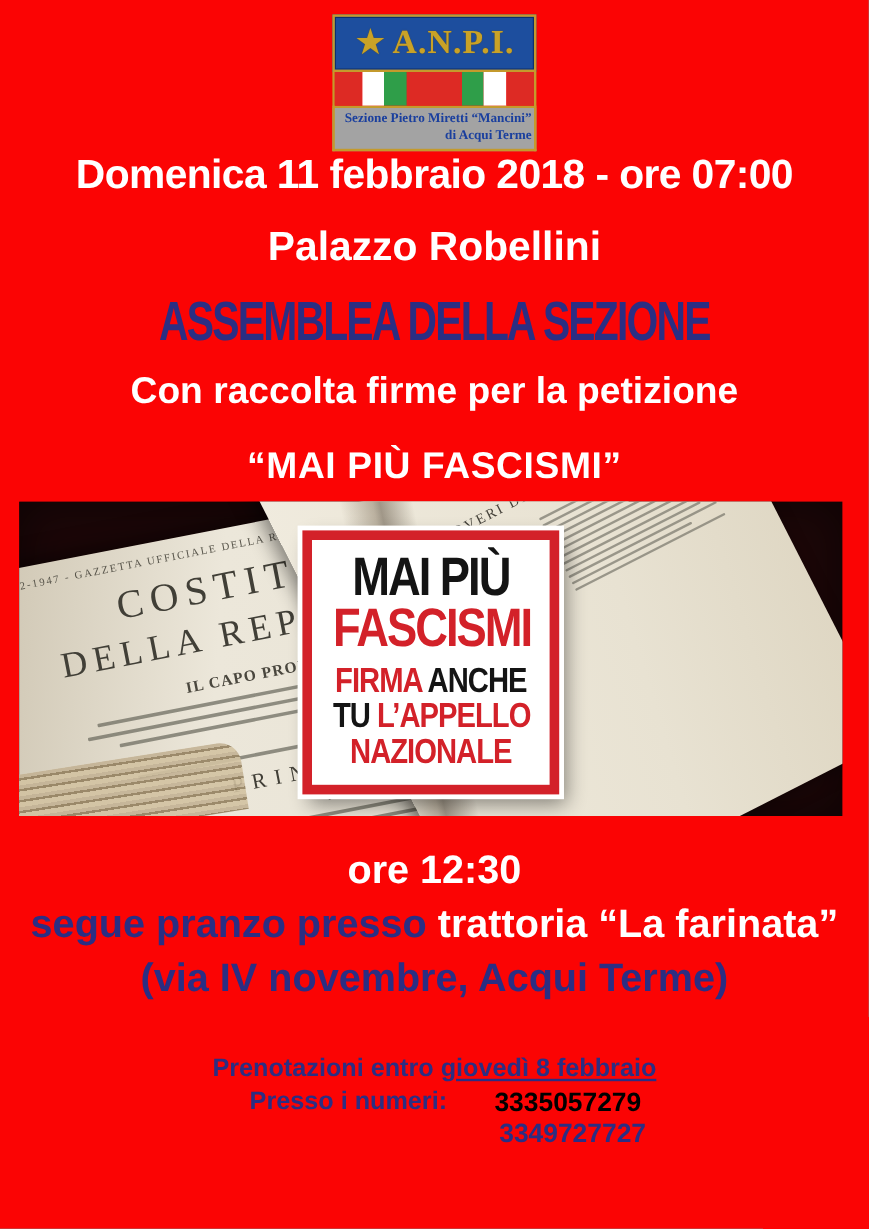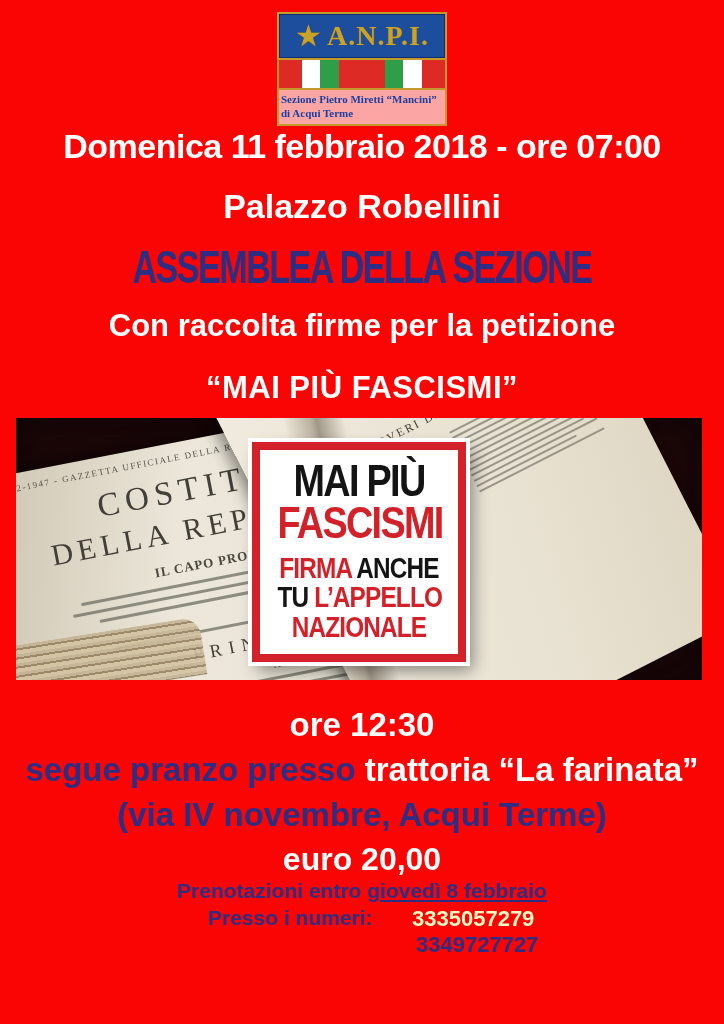--- a/index.html
+++ b/index.html
@@ -20,22 +20,22 @@
     color:#c9a227;font-family:"Liberation Serif",serif;font-weight:bold;
     font-size:28px;letter-spacing:1px;text-shadow:0 0 1px #6e5410;
   }
   .logo-ribbon{height:28px;border:2px solid #c49a2c;border-top:none;display:flex;}
   .logo-ribbon span{height:100%;}
   .st-r{background:#dd2a24;}
   .st-w{background:#ffffff;}
   .st-g{background:#2f9e49;}
   .w14{width:14%;} .w11{width:11%;} .w28{width:28%;}
   .logo-caption{
-    background:#fca5a5;border:2px solid #c49a2c;border-top:none;
-    text-align:left;color:#1a3f9e;font-family:"Liberation Serif",serif;
+    background:#a3a3a3;border:2px solid #c49a2c;border-top:none;
+    text-align:right;color:#1a3f9e;font-family:"Liberation Serif",serif;
     font-weight:bold;font-size:11px;line-height:1.3;padding:2px 2px 3px;
   }
   
   .ctr{position:absolute;left:0;width:100%;text-align:center;white-space:nowrap;}
   .date-line{top:127px;color:#ffffff;font-size:34px;font-weight:bold;letter-spacing:-0.5px;}
   .venue-line{top:175px;color:#ffffff;font-size:34px;font-weight:bold;margin-top:12px;}
   .assembly-title{
     top:240px;color:#2b2e83;font-size:46px;font-weight:bold;
     transform:scaleX(0.74);letter-spacing:-2px;
   }
@@ -114,21 +114,21 @@
   
   .time-line{top:706px;color:#ffffff;font-size:33px;font-weight:bold;}
   .lunch-line{top:751px;font-size:33px;font-weight:bold;}
   .navy{color:#2b2e83;}
   .white{color:#ffffff;}
   .address-line{top:796px;color:#2b2e83;font-size:33px;font-weight:bold;}
   .price-line{top:841px;color:#ffffff;font-size:32px;font-weight:bold;}
   .booking-line{top:879px;color:#2b2e83;font-size:21px;font-weight:bold;}
   .booking-underlined{text-decoration:underline;}
   .phones-label{position:absolute;left:208px;top:906px;color:#2b2e83;font-size:21px;font-weight:bold;}
-  .phone-1{position:absolute;left:412px;top:906px;color:#fef9c3;font-size:22px;font-weight:bold;text-align:right;}
+  .phone-1{position:absolute;left:412px;top:906px;color:#000000;font-size:22px;font-weight:bold;text-align:right;}
   .phone-2{position:absolute;left:416px;top:932px;color:#2b2e83;font-size:22px;font-weight:bold;}
 </style>
 </head>
 <body>
 
 <div class="poster">
 
   <div class="logo">
     <div class="logo-top">
       <span class="logo-star">★</span>
@@ -217,19 +217,18 @@
       <div class="sign-gap"></div>
       <div class="sign-small"><span class="ink-red">FIRMA</span><span class="ink-black"> ANCHE</span></div>
       <div class="sign-small"><span class="ink-black">TU </span><span class="ink-red">L’APPELLO</span></div>
       <div class="sign-small ink-red">NAZIONALE</div>
     </div>
   </div>
 
   <div class="ctr time-line">ore 12:30</div>
   <div class="ctr address-line">(via IV novembre, Acqui Terme)</div>
   <div class="ctr lunch-line"><span class="navy">segue pranzo presso </span><span class="white">trattoria “La farinata”</span></div>
-  <div class="ctr price-line">euro 20,00</div>
   <div class="ctr booking-line"><span>Prenotazioni entro </span><span class="booking-underlined">giovedì 8 febbraio</span></div>
   <div class="phones-label">Presso i numeri:</div>
   <div class="phone-1">3335057279</div>
   <div class="phone-2">3349727727</div>
 
 </div>
 
 </body></html>

